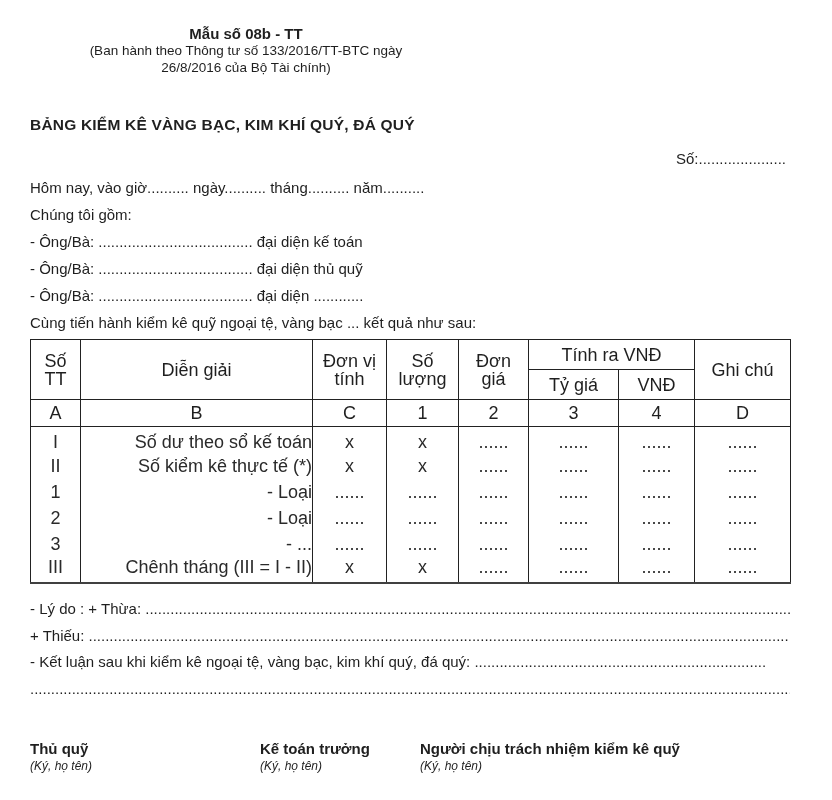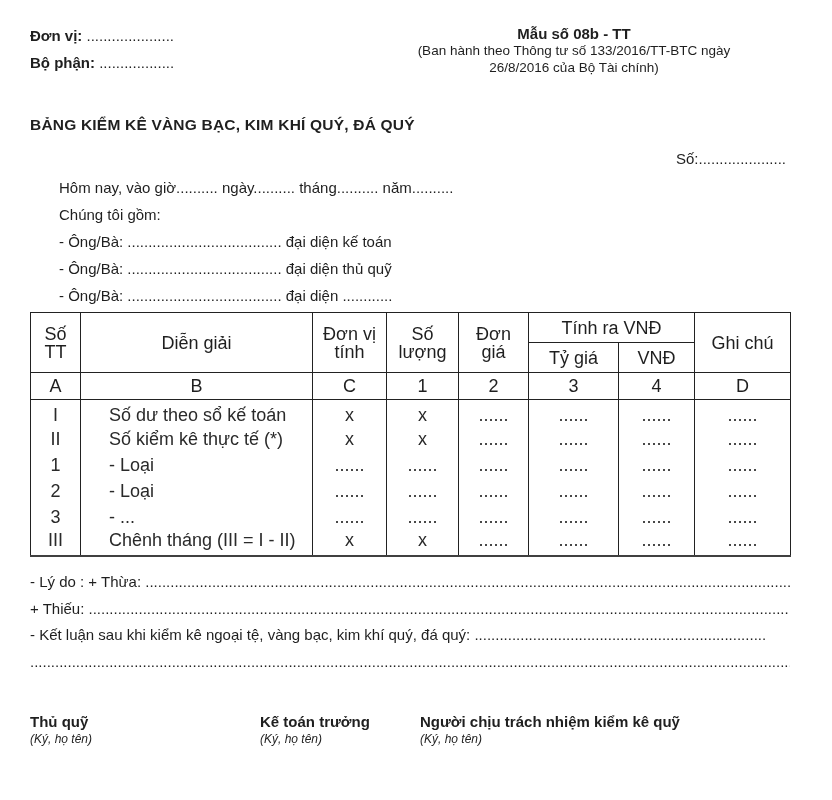--- a/index.html
+++ b/index.html
@@ -21,21 +21,21 @@
   .org-block .line { line-height: 27px; white-space: nowrap; }
   .org-block .label { font-weight: bold; }
   .form-block { width: 432px; text-align: center; font-size: 13.5px; line-height: 17px; padding-top: 3px; }
   .form-block .code { font-weight: bold; font-size: 15px; }
 
   
   .doc-title { text-align: left; font-weight: bold; font-size: 15.5px; margin-top: 40px; letter-spacing: 0.2px; }
   .number-line { text-align: right; margin-top: 16px; padding-right: 4px; }
 
   
-  .intro { margin-top: 7px; margin-left: 29px; }
+  .intro { margin-top: 7px; }
   .intro .line { line-height: 27px; white-space: nowrap; overflow: hidden; }
 
   
   table.inventory { border-collapse: collapse; table-layout: fixed; width: 760px; margin-top: 3px; font-size: 18px; }
   table.inventory th {
     border: 1px solid #222;
     font-weight: normal;
     text-align: center;
     vertical-align: middle;
     line-height: 18px;
@@ -46,61 +46,58 @@
   table.inventory tbody td {
     border-left: 1px solid #222;
     border-right: 1px solid #222;
     height: 26px;
     text-align: center;
     vertical-align: middle;
     color: #2a2a2a;
   }
   table.inventory tbody tr:first-child td { padding-top: 5px; }
   table.inventory tbody tr:last-child td { border-bottom: 2px solid #404040; padding-bottom: 4px; }
-  table.inventory tbody td.cell-left { text-align: left; padding-left: 28px; }
+  table.inventory tbody td.cell-left { text-align: right; padding-left: 28px; }
 
   
   .notes { margin-top: 12px; width: 760px; }
   .notes .note-line { line-height: 26.5px; white-space: nowrap; overflow: hidden; }
 
   
   .signatures { display: flex; margin-top: 38px; }
   .sig { text-align: left; }
   .sig .sig-title { font-weight: bold; font-size: 15px; line-height: 18px; }
   .sig .sig-note { font-style: italic; font-size: 12px; line-height: 17px; }
   .sig.s1 { width: 230px; }
   .sig.s2 { width: 160px; }
   .sig.s3 { width: 340px; }
 </style>
 </head>
 <body>
 
 <div class="page">
 
   <div class="top-row">
-    <div class="org-block">
-      <div class="line"><span class="label">Đơn vị:</span><span> .....................</span></div>
-      <div class="line"><span class="label">Bộ phận:</span><span> ..................</span></div>
-    </div>
     <div class="form-block">
       <div class="code">Mẫu số 08b - TT</div>
       <div>(Ban hành theo Thông tư số 133/2016/TT-BTC ngày</div>
       <div>26/8/2016 của Bộ Tài chính)</div>
     </div>
   </div>
 
   <div class="doc-title">BẢNG KIỂM KÊ VÀNG BẠC, KIM KHÍ QUÝ, ĐÁ QUÝ</div>
   <div class="number-line">Số:.....................</div>
 
   <div class="intro">
     <div class="line">Hôm nay, vào giờ.......... ngày.......... tháng.......... năm..........</div>
     <div class="line">Chúng tôi gồm:</div>
     <div class="line">- Ông/Bà: ..................................... đại diện kế toán</div>
     <div class="line">- Ông/Bà: ..................................... đại diện thủ quỹ</div>
     <div class="line">- Ông/Bà: ..................................... đại diện ............</div>
+    <div class="line">Cùng tiến hành kiểm kê quỹ ngoại tệ, vàng bạc ... kết quả như sau:</div>
   </div>
 
   <table class="inventory">
     <colgroup>
       <col style="width:50px">
         <col style="width:232px">
         <col style="width:74px">
         <col style="width:72px">
       <col style="width:70px">
         <col style="width:90px">

